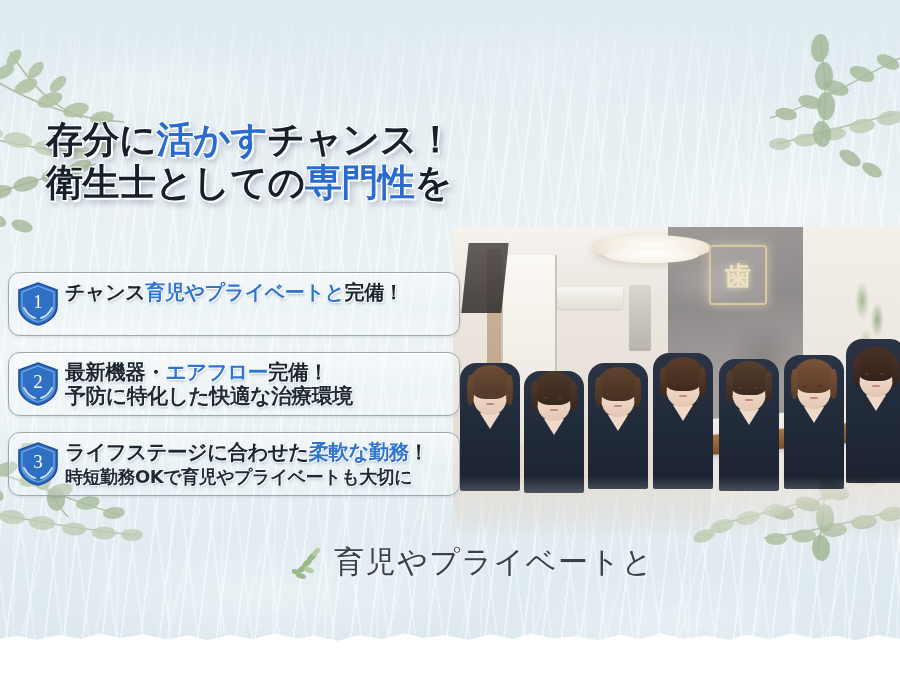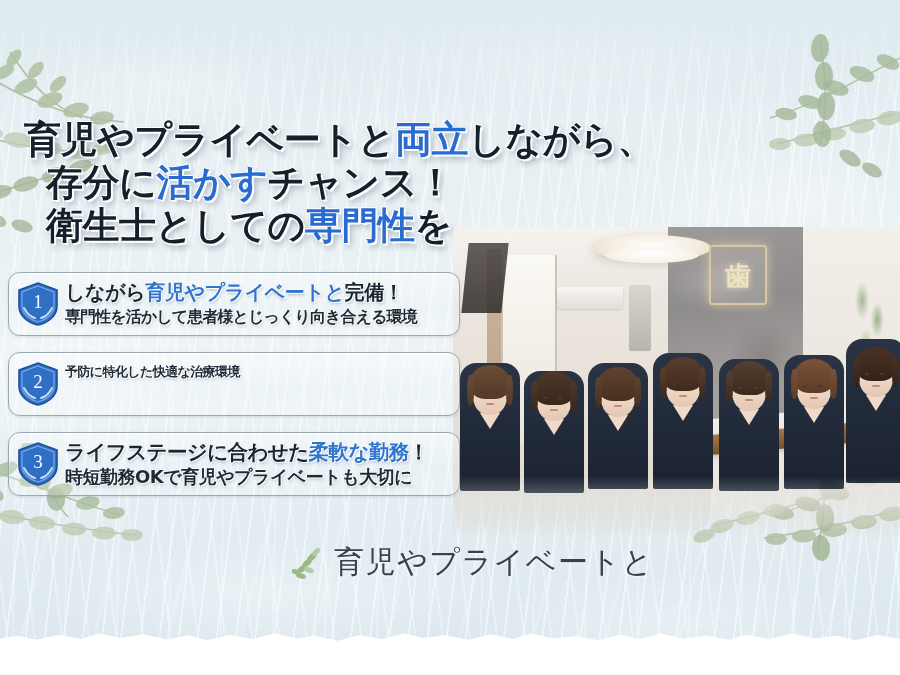--- a/index.html
+++ b/index.html
@@ -108,21 +108,21 @@
   }
   .f-title{
     font-weight:700;font-size:20.5px;line-height:25px;
     color:#1b2631;white-space:nowrap;letter-spacing:-0.4px;
     text-shadow:1px 1px 0 rgba(255,255,255,.95),
                 -1px 0 0 rgba(255,255,255,.7),
                 0 -1px 0 rgba(255,255,255,.7),
                 1px 2px 3px rgba(40,60,80,.3);
   }
   .f-sub{
-    font-weight:700;font-size:13px;line-height:21px;
+    font-weight:700;font-size:21px;line-height:21px;
     color:#1f2a35;white-space:nowrap;letter-spacing:-0.6px;
     margin-top:1px;
     text-shadow:1px 1px 0 rgba(255,255,255,.95),
                 -1px 0 0 rgba(255,255,255,.7),
                 0 -1px 0 rgba(255,255,255,.7),
                 1px 2px 3px rgba(40,60,80,.26);
   }
   .f-accent{color:#2f74cd;}
   .feature.f1 .f-title{font-size:20px;}
   .feature.f1 .f-sub{font-size:16px;letter-spacing:-0.9px;}
@@ -515,47 +515,46 @@
           <div class="p-hair" style="bottom:158px;background:linear-gradient(180deg,#4a3224,#33221a);"></div>
           <div class="p-eye" style="left:22px;bottom:164px;"></div>
           <div class="p-eye" style="left:37px;bottom:164px;"></div>
           <div class="p-mouth" style="bottom:152px;"></div>
         </div>
       </div>
     </div>
   </div>
 
   <div class="headline">
-    <div class="hl-line l1"><span>育児やプライベートと</span><span class="hl-accent">両立</span><span>しながら、</span></div>
     <div class="hl-line l3"><span>存分に</span><span class="hl-accent">活かす</span><span>チャンス！</span></div>
     <div class="hl-line l2"><span>衛生士としての</span><span class="hl-accent">専門性</span><span>を</span></div>
   </div>
 
   <div class="features">
 
     <div class="feature f1">
       <svg class="badge" viewBox="0 0 46 46">
         <path d="M23 2 L42 9 L42 25 C42 35 33 42 23 44 C13 42 4 35 4 25 L4 9 Z" fill="#2f6fc4" stroke="#1d4f99" stroke-width="1.6"></path>
         <path d="M23 5 L39 11 L39 25 C39 33 31 39 23 41 C15 39 7 33 7 25 L7 11 Z" fill="none" stroke="#8fc0f0" stroke-width="1.2" opacity="0.75"></path>
         <path d="M9 27 C12 33, 16 36, 20 37" fill="none" stroke="#d6e8fb" stroke-width="2" stroke-linecap="round" opacity="0.9"></path>
         <path d="M37 27 C34 33, 30 36, 26 37" fill="none" stroke="#d6e8fb" stroke-width="2" stroke-linecap="round" opacity="0.9"></path>
         <text x="23" y="27" text-anchor="middle" font-family="Liberation Serif, serif" font-size="19" fill="#ffffff">1</text>
       </svg>
-      <div class="f-title"><span>しながら</span><span class="f-accent">育児やプライベートと</span><span>完備！</span></div>
-      <div class="f-sub">専門性を活かして患者様とじっくり向き合える環境</div>
+      <div class="f-title"><span>チャンス</span><span class="f-accent">育児やプライベートと</span><span>完備！</span></div>
     </div>
 
     <div class="feature f2">
       <svg class="badge" viewBox="0 0 46 46">
         <path d="M23 2 L42 9 L42 25 C42 35 33 42 23 44 C13 42 4 35 4 25 L4 9 Z" fill="#2f6fc4" stroke="#1d4f99" stroke-width="1.6"></path>
         <path d="M23 5 L39 11 L39 25 C39 33 31 39 23 41 C15 39 7 33 7 25 L7 11 Z" fill="none" stroke="#8fc0f0" stroke-width="1.2" opacity="0.75"></path>
         <path d="M9 27 C12 33, 16 36, 20 37" fill="none" stroke="#d6e8fb" stroke-width="2" stroke-linecap="round" opacity="0.9"></path>
         <path d="M37 27 C34 33, 30 36, 26 37" fill="none" stroke="#d6e8fb" stroke-width="2" stroke-linecap="round" opacity="0.9"></path>
         <text x="23" y="27" text-anchor="middle" font-family="Liberation Serif, serif" font-size="19" fill="#ffffff">2</text>
       </svg>
+      <div class="f-title"><span>最新機器・</span><span class="f-accent">エアフロー</span><span>完備！</span></div>
       <div class="f-sub">予防に特化した快適な治療環境</div>
     </div>
 
     <div class="feature f3">
       <svg class="badge" viewBox="0 0 46 46">
         <path d="M23 2 L42 9 L42 25 C42 35 33 42 23 44 C13 42 4 35 4 25 L4 9 Z" fill="#2f6fc4" stroke="#1d4f99" stroke-width="1.6"></path>
         <path d="M23 5 L39 11 L39 25 C39 33 31 39 23 41 C15 39 7 33 7 25 L7 11 Z" fill="none" stroke="#8fc0f0" stroke-width="1.2" opacity="0.75"></path>
         <path d="M9 27 C12 33, 16 36, 20 37" fill="none" stroke="#d6e8fb" stroke-width="2" stroke-linecap="round" opacity="0.9"></path>
         <path d="M37 27 C34 33, 30 36, 26 37" fill="none" stroke="#d6e8fb" stroke-width="2" stroke-linecap="round" opacity="0.9"></path>
         <text x="23" y="27" text-anchor="middle" font-family="Liberation Serif, serif" font-size="19" fill="#ffffff">3</text>

